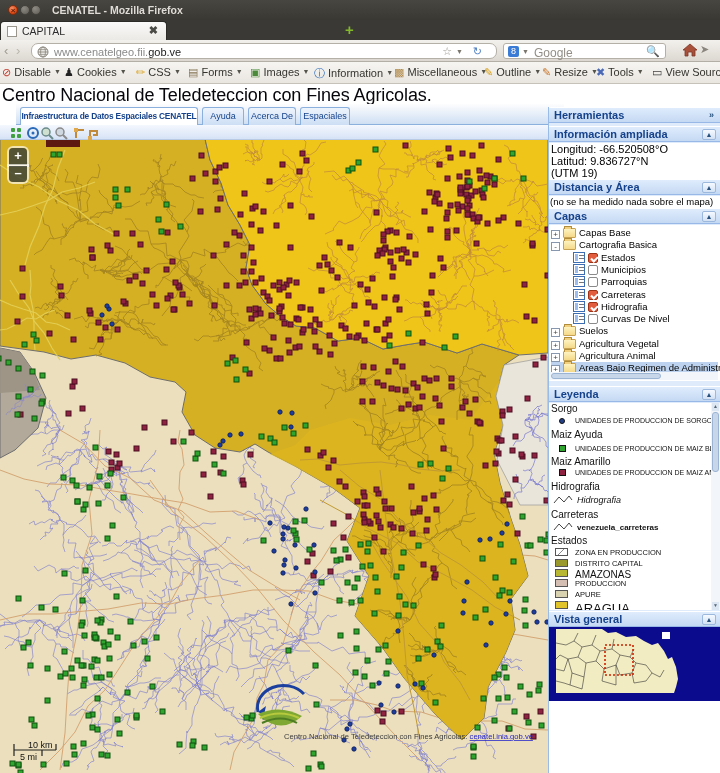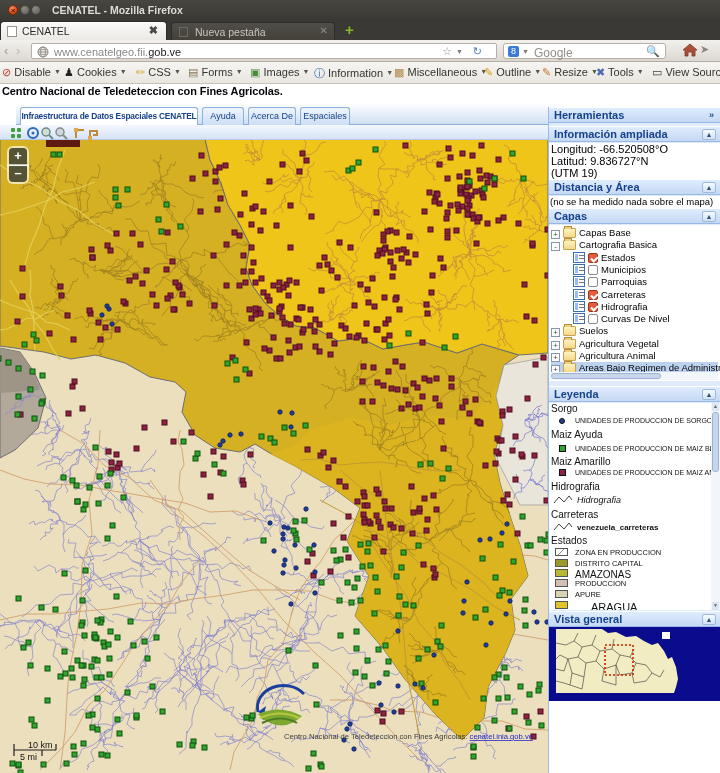--- a/index.html
+++ b/index.html
@@ -8,29 +8,29 @@
 #titlebar .btn{position:absolute;top:5px;width:10px;height:10px;border-radius:50%;}
 #titlebar .title{position:absolute;left:52px;top:4px;font-size:10.5px;font-weight:bold;color:#dfdbd6}
 
 #tabbar{left:0;top:20px;width:720px;height:20px;background:#3a3935}
 .tab-act{position:absolute;left:0px;top:1px;width:167px;height:19px;background:linear-gradient(#fbfafa,#ebe9e5);border-radius:4px 4px 0 0;border:1px solid #2c2b28;border-bottom:none}
 .tab-act .tx{position:absolute;left:21px;top:3px;font-size:10.5px;color:#2b2b2b}
 .tab-in{position:absolute;left:171px;top:2px;width:164px;height:18px;background:linear-gradient(#504e48,#434139);border-radius:3px 3px 0 0;border:1px solid #2c2b28;border-bottom:none}
 .tab-in .tx{position:absolute;left:23px;top:3px;font-size:10.5px;color:#c9c5bd}
 
 #navbar{left:0;top:40px;width:720px;height:22px;background:linear-gradient(#f3f1ed,#dcd8d1);border-bottom:1px solid #b3afa6}
-.urlfield{position:absolute;left:31px;top:3px;width:466px;height:16px;background:#fff;border:1px solid #b4b0a7;border-radius:2px}
+.urlfield{position:absolute;left:31px;top:3px;width:466px;height:16px;background:#fff;border:1px solid #b4b0a7;border-radius:7px}
 .searchfield{position:absolute;left:503px;top:3px;width:163px;height:16px;background:#fff;border:1px solid #b4b0a7;border-radius:3px}
 
 #devbar{left:0;top:62px;width:720px;height:22px;background:linear-gradient(#f7f5f2,#e9e6e0);border-bottom:1px solid #c6c2b9}
 .dev{position:absolute;top:4px;height:14px;font-size:11px;color:#35342e;white-space:nowrap}
 .dev .car{font-size:7px;vertical-align:2px;color:#55544c}
 
 #heading{left:0;top:84px;width:720px;height:20px;background:#fff}
-#heading span{position:absolute;left:2px;top:1px;font-size:11px;font-weight:bold;color:#05050a;letter-spacing:-0.1px}
+#heading span{position:absolute;left:2px;top:1px;font-size:18px;font-weight:normal;color:#05050a;letter-spacing:-0.1px}
 
 #apptabs{left:16px;top:104px;width:548px;height:21px;background:linear-gradient(#fdfdfe,#cfdff3);border-bottom:1px solid #8cb0dd}
 .atab{position:absolute;top:3px;height:18px;border:1px solid #8cb0dd;border-bottom:none;border-radius:3px 3px 0 0;background:linear-gradient(#eef4fc,#cddef4);font-size:9px;color:#15428b;text-align:center}
 .atab.on{background:#fff;font-weight:bold;color:#15428b}
 
 #apptools{left:0;top:125px;width:548px;height:15px;background:linear-gradient(#f4f8fe,#d6e3f6);border-bottom:1px solid #b9cbe4}
 
 #rpanel{left:548px;top:107px;width:172px;height:666px;background:#dfeafa;border-left:1px solid #99bbe8}
 .hd{position:absolute;left:549px;width:171px;height:16px;background:linear-gradient(#dfecfd,#c5d9f3);border-top:1px solid #fff;border-bottom:1px solid #98b9e8;font-size:11px;font-weight:bold;color:#15428b;padding:1px 0 0 5px}
 .bd{position:absolute;left:549px;width:171px;background:#fff;overflow:hidden}
@@ -54,27 +54,22 @@
 
 <div id="titlebar" class="abs">
 <div class="btn" style="left:8px;background:radial-gradient(circle at 35% 30%,#f2926b,#df4b16 60%,#a33410);border:1px solid #802c0d;color:#5e1d08;font-size:8px;line-height:9px;text-align:center;font-weight:bold">×</div>
 <div class="btn" style="left:20px;background:radial-gradient(circle at 35% 30%,#8c8a82,#5f5d55);border:1px solid #44423c"></div>
 <div class="btn" style="left:31px;background:radial-gradient(circle at 35% 30%,#8c8a82,#5f5d55);border:1px solid #44423c"></div>
 <div class="title">CENATEL - Mozilla Firefox</div>
   </div>
 <div id="tabbar" class="abs">
 <div class="tab-act">
       <div style="position:absolute;left:6px;top:4px;width:10px;height:11px;border:1px solid #9a968e;background:#fff"></div>
-      <span class="tx">CENATEL</span>
+      <span class="tx">CAPITAL</span>
       <span style="position:absolute;right:8px;top:2px;font-size:11px;font-weight:bold;color:#4a4a46">✖</span>
-    </div>
-<div class="tab-in">
-      <div style="position:absolute;left:7px;top:4px;width:9px;height:10px;border:1px solid #6b6962"></div>
-      <span class="tx">Nueva pestaña</span>
-      <span style="position:absolute;right:6px;top:2px;font-size:10px;color:#8f8c84">✕</span>
     </div>
 <div style="position:absolute;left:342px;top:3px;width:15px;height:14px;color:#83b82a;font-weight:bold;font-size:15px;line-height:13px;text-align:center">+</div>
 </div>
 <div id="navbar" class="abs">
 <span style="position:absolute;left:4px;top:3px;font-size:13px;color:#a09c93">‹</span>
 <span style="position:absolute;left:16px;top:3px;font-size:13px;color:#b9b5ac">›</span>
 <div class="urlfield">
       <svg width="12" height="12" style="position:absolute;left:5px;top:2px">
         <circle cx="6" cy="6" r="5" fill="#e8e6e2" stroke="#8a867e"></circle>
         <ellipse cx="6" cy="6" rx="2.4" ry="5" fill="none" stroke="#8a867e" stroke-width="0.8"></ellipse>
@@ -1761,21 +1756,21 @@
 <div class="legsym" style="left:26px;top:145px;font-size:7.5px">ZONA EN PRODUCCION</div>
 <div class="sw" style="left:6px;top:156px;background:#9a9a2c;"></div>
 <div class="legsym" style="left:26px;top:156px;font-size:7.5px">DISTRITO CAPITAL</div>
 <div class="sw" style="left:6px;top:166px;background:#b8b832;"></div>
 <div class="legsym" style="left:26px;top:166px;font-size:10px">AMAZONAS</div>
 <div class="sw" style="left:6px;top:176px;background:#d4beb4;"></div>
 <div class="legsym" style="left:26px;top:176px;font-size:7.5px">PRODUCCION</div>
 <div class="sw" style="left:6px;top:187px;background:#d8d2b0;"></div>
 <div class="legsym" style="left:26px;top:187px;font-size:7.5px">APURE</div>
 <div class="sw" style="left:6px;top:198px;background:#e0c42a;"></div>
-<div class="legsym" style="left:42px;top:198px;font-size:11px">ARAGUA</div>
+<div class="legsym" style="left:26px;top:198px;font-size:13px">ARAGUA</div>
 <div style="position:absolute;right:0;top:0;width:9px;height:207px;background:#f2f5fa">
       <div style="position:absolute;left:1px;top:0px;width:7px;height:8px;background:#dce6f2;font-size:5px;text-align:center;color:#567">▲</div>
       <div style="position:absolute;left:1px;bottom:0px;width:7px;height:8px;background:#dce6f2;font-size:5px;text-align:center;color:#567">▼</div>
       <div style="position:absolute;left:1px;top:9px;width:7px;height:60px;background:#c8d6ea;border:1px solid #9cb4d4;border-radius:3px"></div>
     </div>
 </div>
 <div class="hd" style="top:611px">Vista general<span class="toolbtn">▲</span></div>
 <div class="bd" style="top:627px;height:74px;background:#0b0b8e">
 <svg width="124" height="64" style="position:absolute;left:7px;top:2px">
       <rect width="124" height="64" fill="#f2ecc2"></rect>

